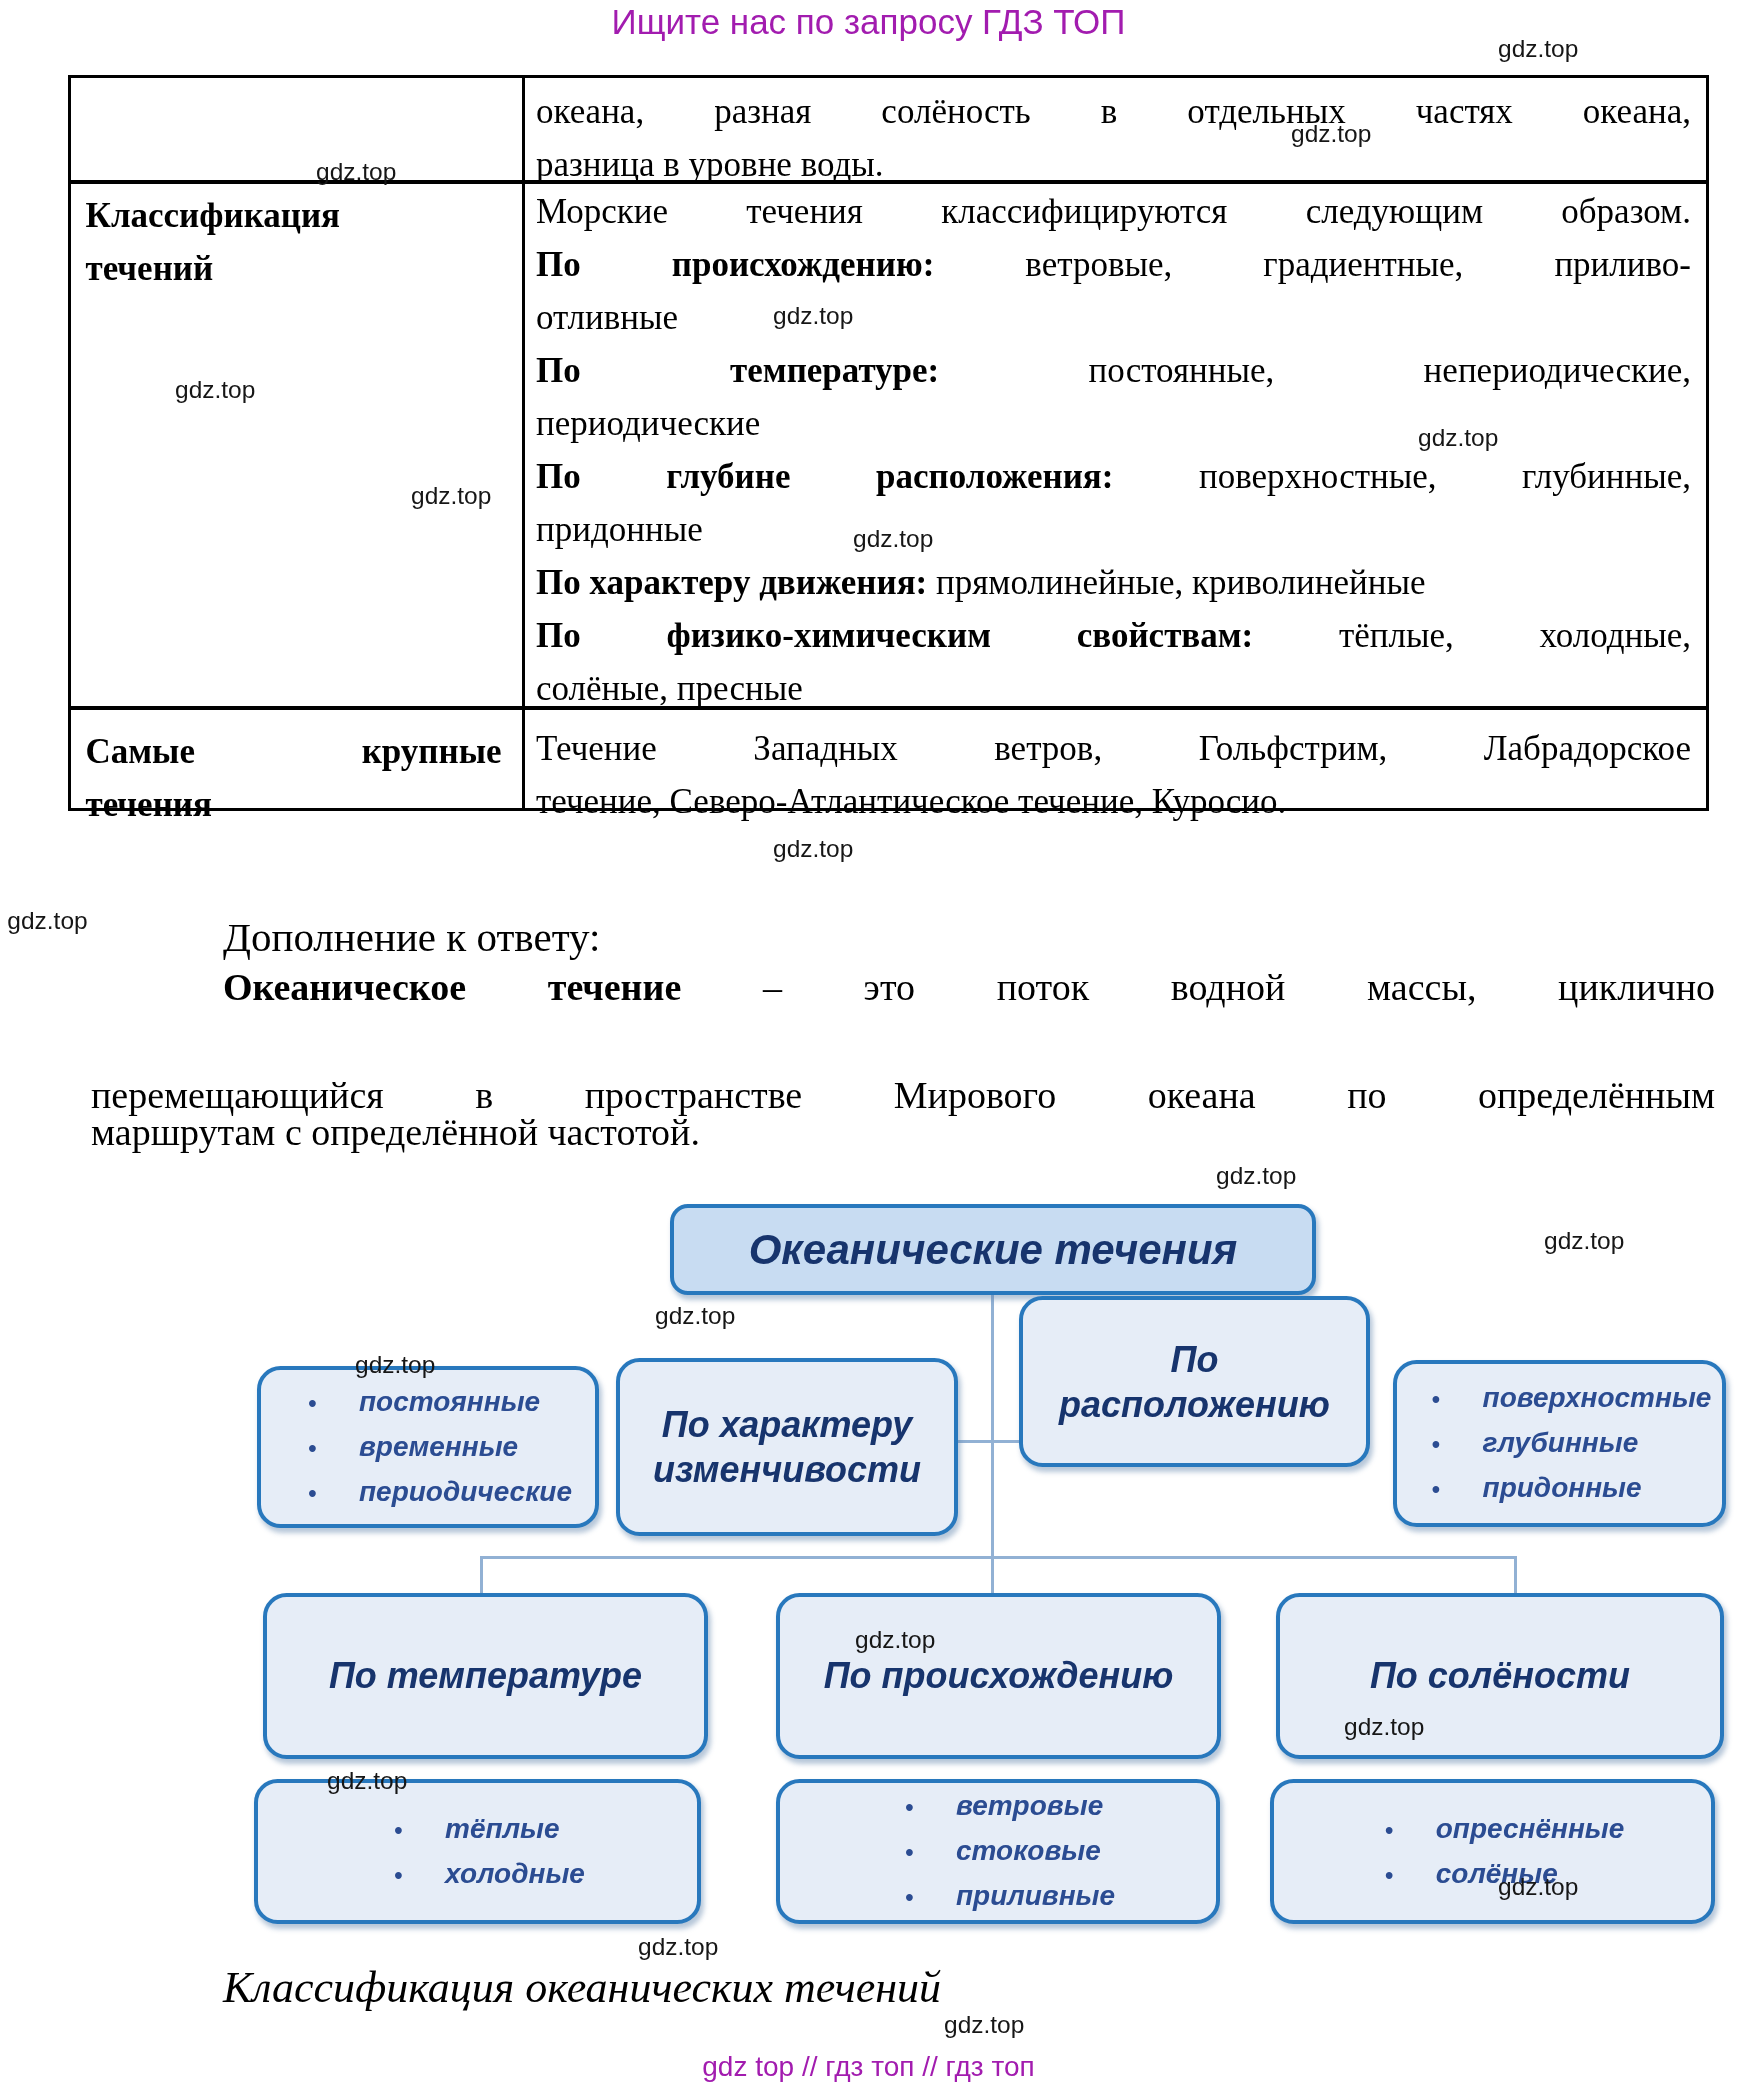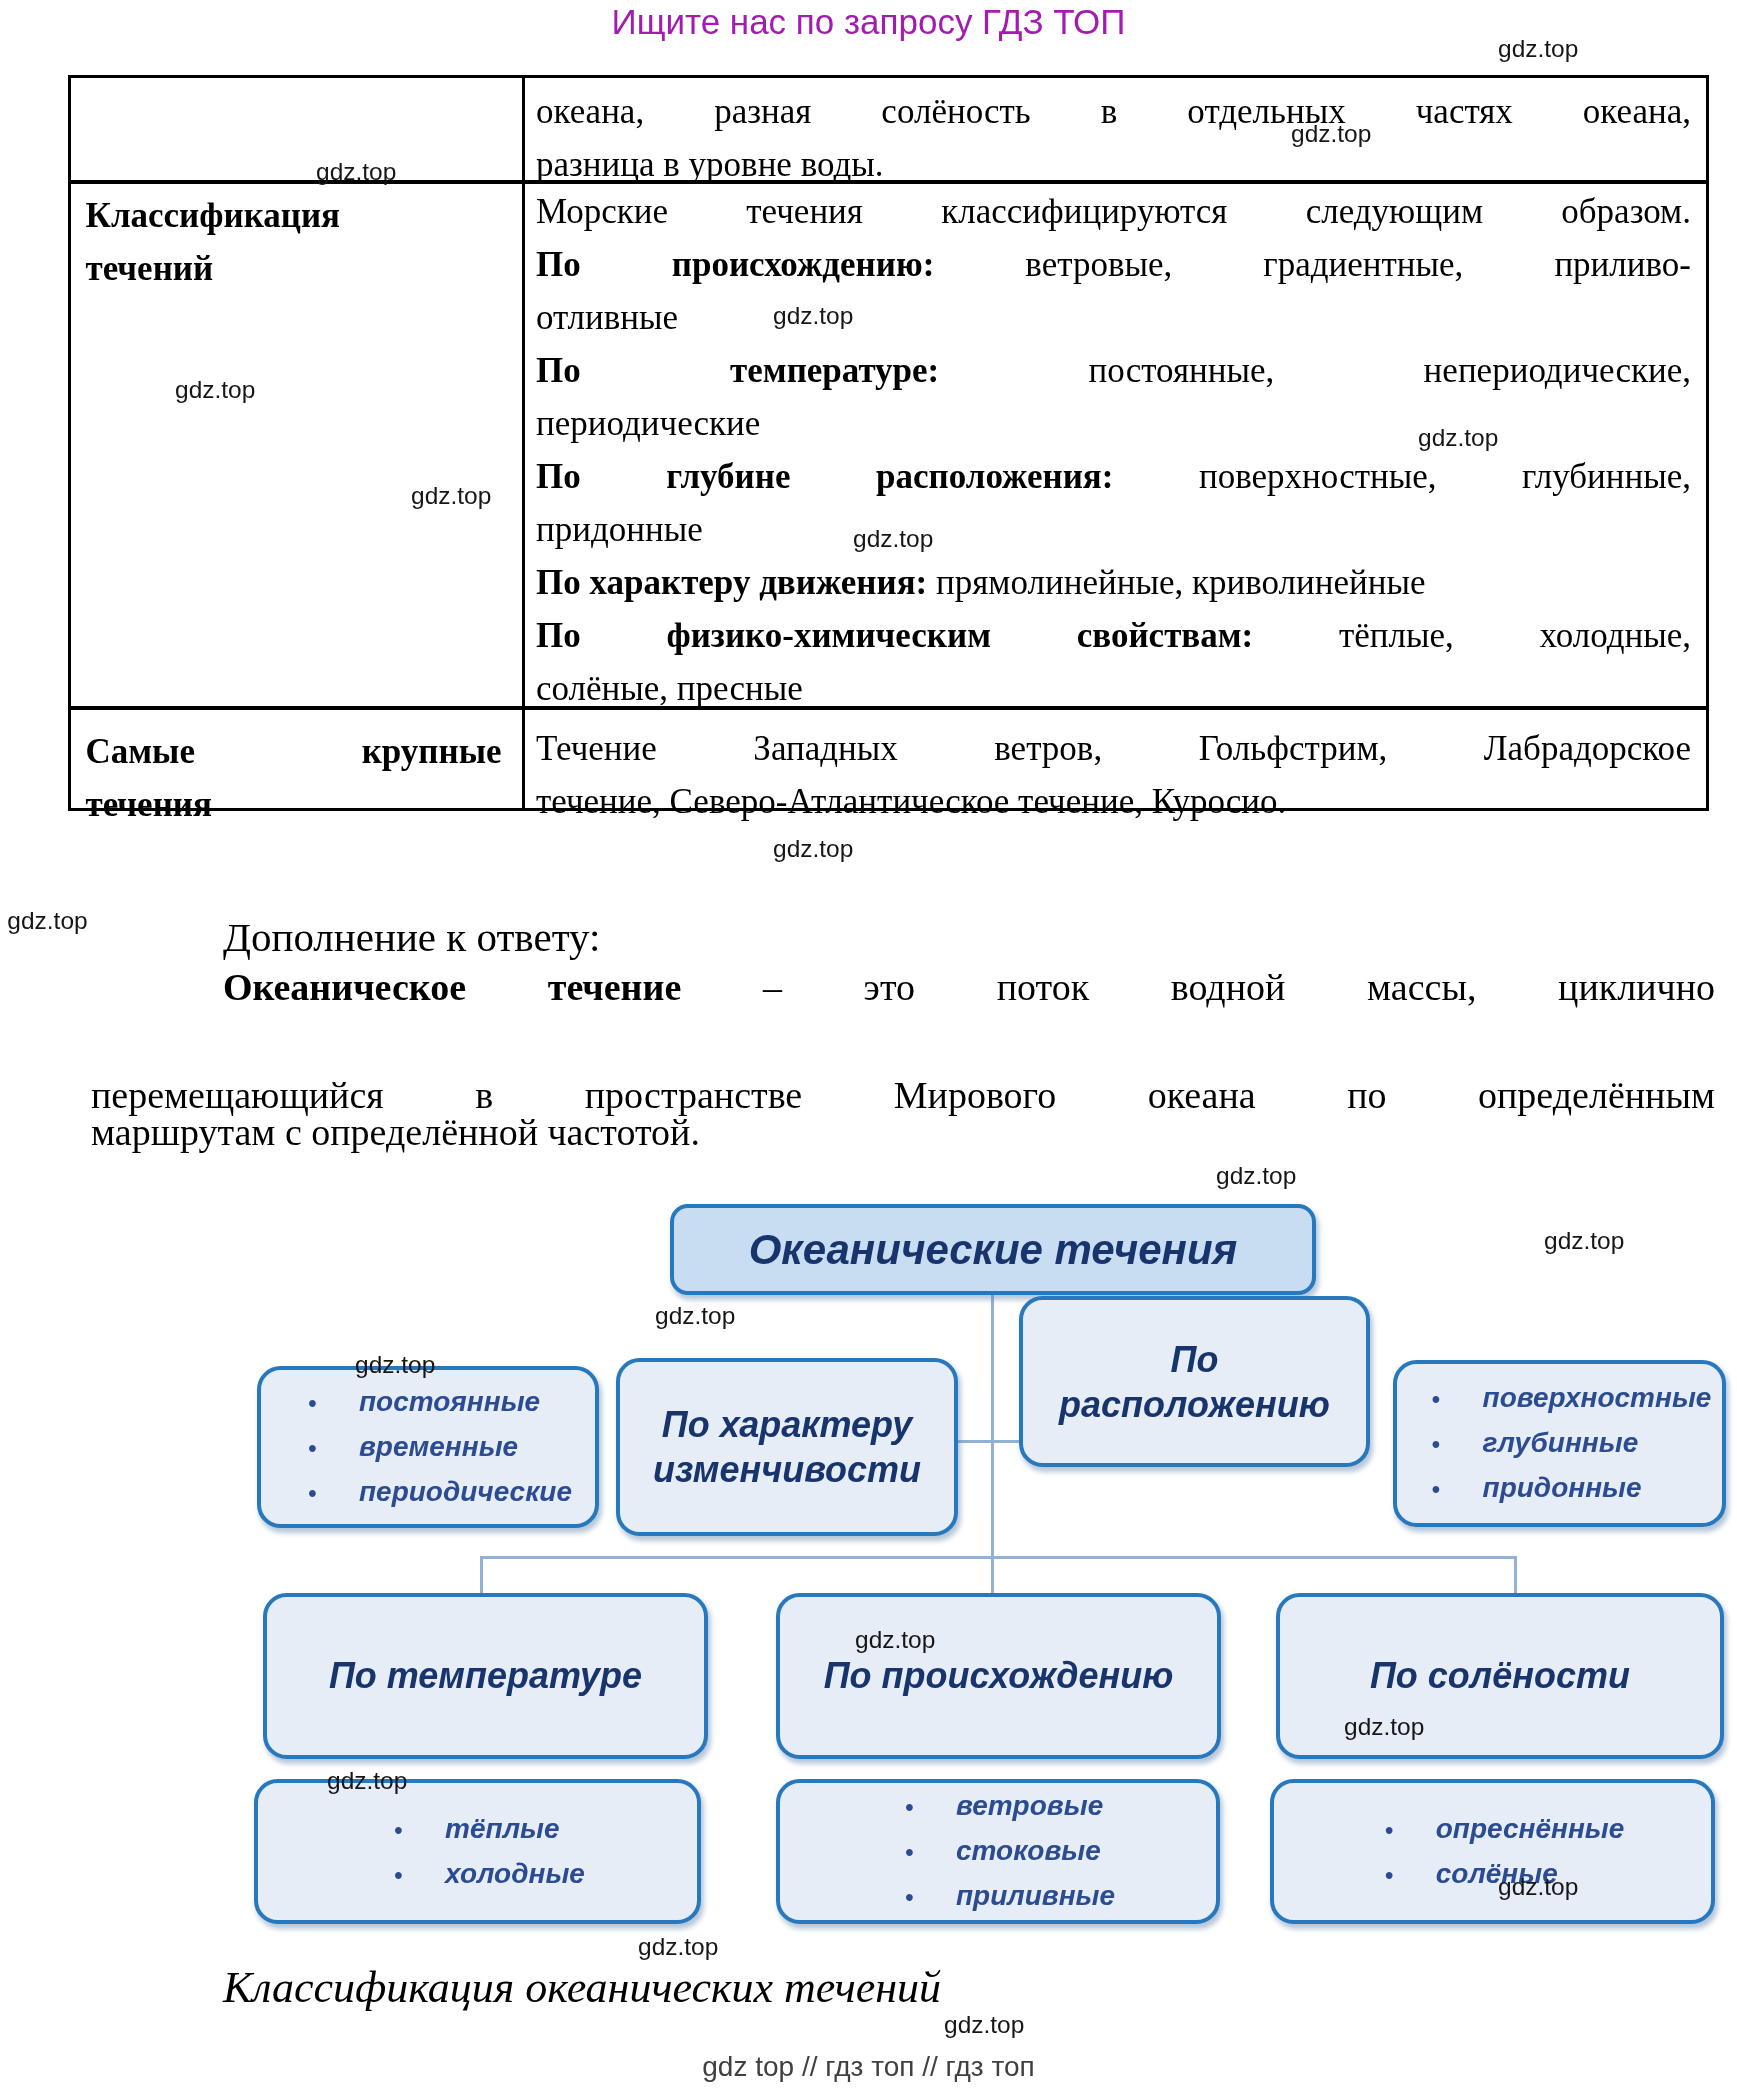--- a/index.html
+++ b/index.html
@@ -51,21 +51,21 @@
   .b-origin-items{left:776px;top:1779px;width:444px;height:145px;}
   .b-sal-items {left:1270px;top:1779px;width:445px;height:145px;}
   .dbox ul{margin:0;padding:0 9px 0 33px;list-style:none;text-align:left;}
   .dbox li{display:flex;align-items:baseline;font-size:28px;line-height:43px;color:#2b4c92;}
   .bullet{width:51px;flex:0 0 51px;font-size:23.6px;}
   .btext{white-space:nowrap;}
   .dlabel{display:block;padding:0 12.7px;}
 
   .caption{position:absolute;left:223px;top:1962px;font-size:44px;font-style:italic;}
   .footer{position:absolute;left:0;top:2051px;width:100%;text-align:center;
-          font-family:"Liberation Sans",sans-serif;font-size:28px;color:#404040;}
+          font-family:"Liberation Sans",sans-serif;font-size:28px;color:#a21caf;}
 </style>
 </head>
 <body>
 
 <div class="page">
 
   <div class="promo">Ищите нас по запросу ГДЗ ТОП</div>
 
   <div class="atable">
     <div class="col-div"></div>

